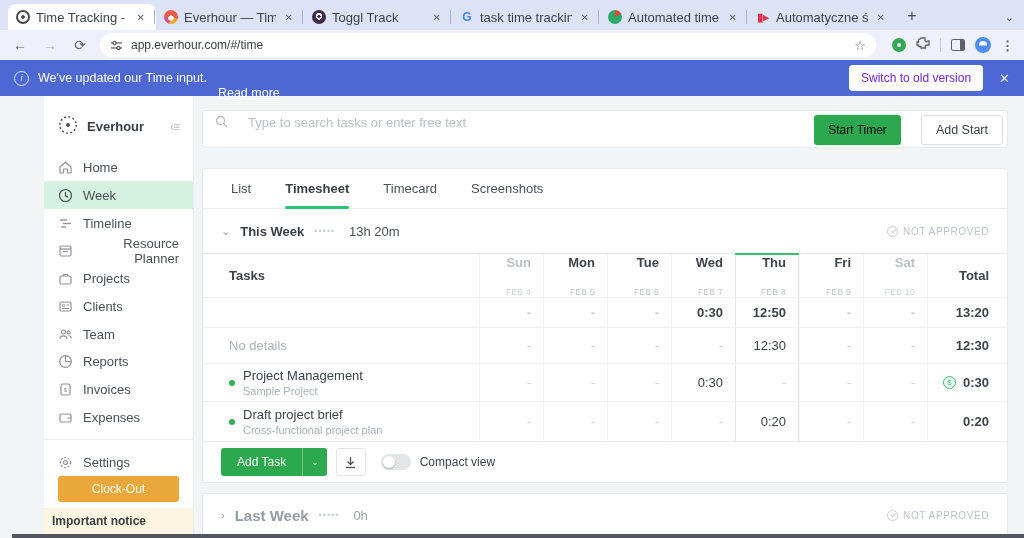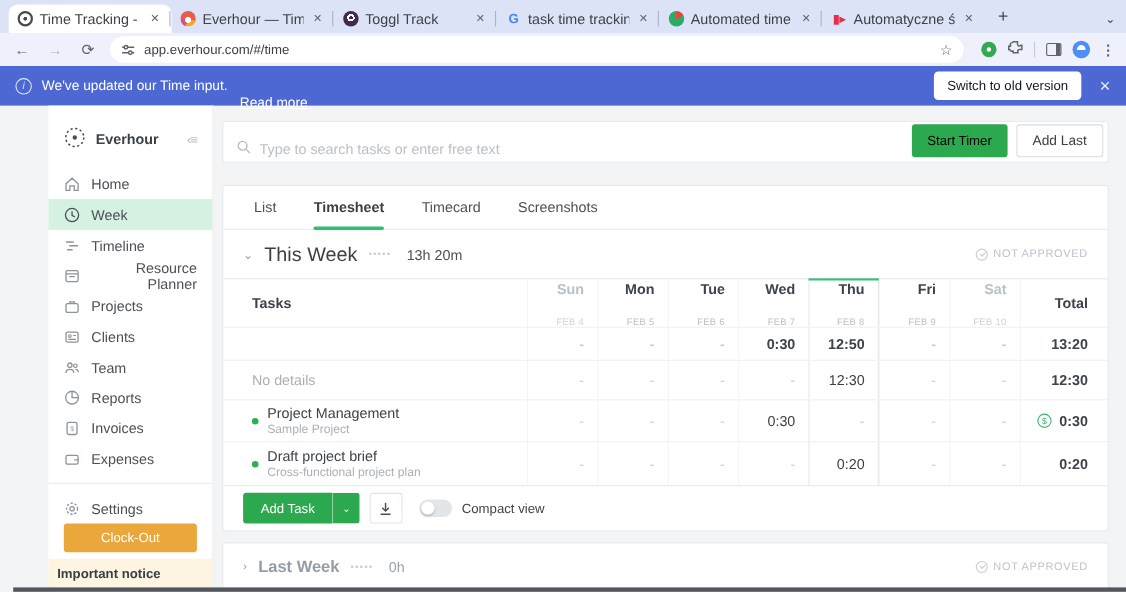--- a/index.html
+++ b/index.html
@@ -38,58 +38,58 @@
   .sidepanel-ic::after { content:""; position:absolute; right:0; top:0; bottom:0; width:4px; background:#5f6368; }
   .avatar-blue { width:16px; height:16px; border-radius:50%; background:#4f8df7; position:relative; }
   .avatar-blue::after { content:""; position:absolute; left:4px; top:4px; width:8px; height:8px; border-radius:50%; background:#fff; clip-path:polygon(0 0,100% 0,100% 55%,0 55%); }
   .kebab { color:#5f6368; font-size:13px; font-weight:bold; }
 
   
   .banner { height:36px; background:#4d68d3; color:#fff; display:flex; align-items:center; padding:0 14px; gap:9px; font-size:12.5px; }
   .info-ic { width:15px; height:15px; border:1.3px solid #dfe5ff; border-radius:50%; display:flex; align-items:center; justify-content:center; font-size:9px; font-style:italic; color:#dfe5ff; }
   .read-more { color:#fff; margin-left:2px;margin-top:30px; }
   .banner-right { margin-left:auto; display:flex; align-items:center; gap:16px; }
-  .switch-old { background:#fff; color:#0f172a; border:none; border-radius:4px; padding:6px 12px; font-size:12px; font-family:inherit;text-align:right; }
+  .switch-old { background:#fff; color:#6d28d9; border:none; border-radius:4px; padding:6px 12px; font-size:12px; font-family:inherit;text-align:right; }
   .banner-close { color:#e6ebff; font-size:13px; }
 
   
   .app { display:flex; height:442px;padding-left:44px; }
   .sidebar { width:150px; background:#fff; border-right:1px solid #ececec; display:flex; flex-direction:column; padding-top:16px; }
   .brand { display:flex; align-items:center; gap:9px; padding:0 14px; height:30px; margin-bottom:12px; }
   .brand-name { font-weight:bold; font-size:13px; color:#3a4046; flex:1; }
   .collapse-ic { color:#b7bdc4; font-size:12px; letter-spacing:-1px; }
   .s-item { display:flex; align-items:center; gap:10px; height:28px; padding:0 14px; color:#4a5056; font-size:13px;text-align:right; }
   .s-item.active { background:#d5f1e1; }
   .s-item svg { flex:0 0 15px; }
   .s-divider { height:1px; background:#ededed; margin:8px 0; }
   .clockout-wrap { margin-top:auto; padding:0 14px 6px; }
   .clockout { width:100%; background:#eaa73c; border:none; border-radius:3px; color:#fff; font-size:12px; padding:6px 0; font-family:inherit; }
   .notice { background:#fdf5e1; color:#3a3f45; font-size:12px; font-weight:bold; padding:6px 8px 10px; }
 
   .main { flex:1; padding:14px 16px 0 8px; overflow:hidden; }
   .card { background:#fff; border:1px solid #e7e9ec; border-radius:3px; }
 
   
-  .search-card { height:38px; display:flex; align-items:flex-end; padding:4px 4px 4px 12px; margin-bottom:20px; }
+  .search-card { height:38px; display:flex; align-items:flex-start; padding:4px 4px 4px 12px; margin-bottom:20px;gap:12px; }
   .search-ic { margin-right:8px; }
   .search-input { flex:1; border:none; outline:none; font-size:13px; color:#3c4248; font-family:inherit; }
   .search-input::placeholder { color:#b9c0c7; }
   .btn-green { background:#2ca94f; color:#000000; border:none; border-radius:3px; font-size:12px; padding:8px 14px; font-family:inherit; }
   .btn-white { background:#fff; color:#3c4146; border:1px solid #dadde1; border-radius:3px; font-size:12.5px; padding:7px 14px; margin-left:8px; font-family:inherit; }
 
   
   .view-tabs { display:flex; gap:34px; padding:0 28px; border-bottom:1px solid #ececef; height:40px; align-items:center; }
   .vtab { color:#4a5157; font-size:13px; height:100%; display:flex; align-items:center; position:relative; }
   .vtab.active { font-weight:bold; color:#3a4046; }
   .vtab.active::after { content:""; position:absolute; left:0; right:0; bottom:-1px; height:3px; background:#2fbf71; border-radius:2px; }
 
   
   .week-head { display:flex; align-items:center; height:44px; padding:0 18px; gap:10px; }
   .chev { color:#9aa1a8; font-size:11px; }
-  .week-title { font-size:18px; font-weight:normal; color:#3a4046; }
+  .week-title { font-size:13px; font-weight:bold; color:#3a4046; }
   .dots5 { color:#c9ced4; font-size:9px; letter-spacing:1px; }
   .week-total { font-size:13px; color:#4a5056; margin-left:4px; }
   .status { margin-left:auto; display:flex; align-items:center; gap:5px; color:#bcc3cb; font-size:10px; letter-spacing:0.6px; }
   .status-ic { width:11px; height:11px; border:1.2px solid #c7cdd4; border-radius:50%; position:relative; }
   .status-ic::after { content:""; position:absolute; left:2.5px; top:2.5px; width:4px; height:2px; border-left:1.2px solid #c7cdd4; border-bottom:1.2px solid #c7cdd4; transform:rotate(-45deg); }
 
   
   .ttable { border-top:1px solid #e4e7ea; }
   .trow { display:flex; align-items:stretch; border-bottom:1px solid #eef0f2; }
   .trow:last-of-type { border-bottom:1px solid #e8eaed; }
@@ -329,21 +329,21 @@
 
     <div class="card search-card">
       <span class="search-ic">
         <svg width="13" height="13" viewBox="0 0 13 13">
             <circle cx="5.5" cy="5.5" r="4" fill="none" stroke="#b8bec5" stroke-width="1.3"></circle>
             <line x1="8.5" y1="8.5" x2="12" y2="12" stroke="#b8bec5" stroke-width="1.3"></line>
           </svg>
       </span>
       <input class="search-input" placeholder="Type to search tasks or enter free text" style="">
       <button class="btn-green">Start Timer</button>
-      <button class="btn-white">Add Last</button>
+      <button class="btn-white">Add Start</button>
     </div>
 
     <div class="card">
       <div class="view-tabs">
         <div class="vtab">List</div>
         <div class="vtab active">Timesheet</div>
         <div class="vtab">Timecard</div>
         <div class="vtab">Screenshots</div>
       </div>
 

